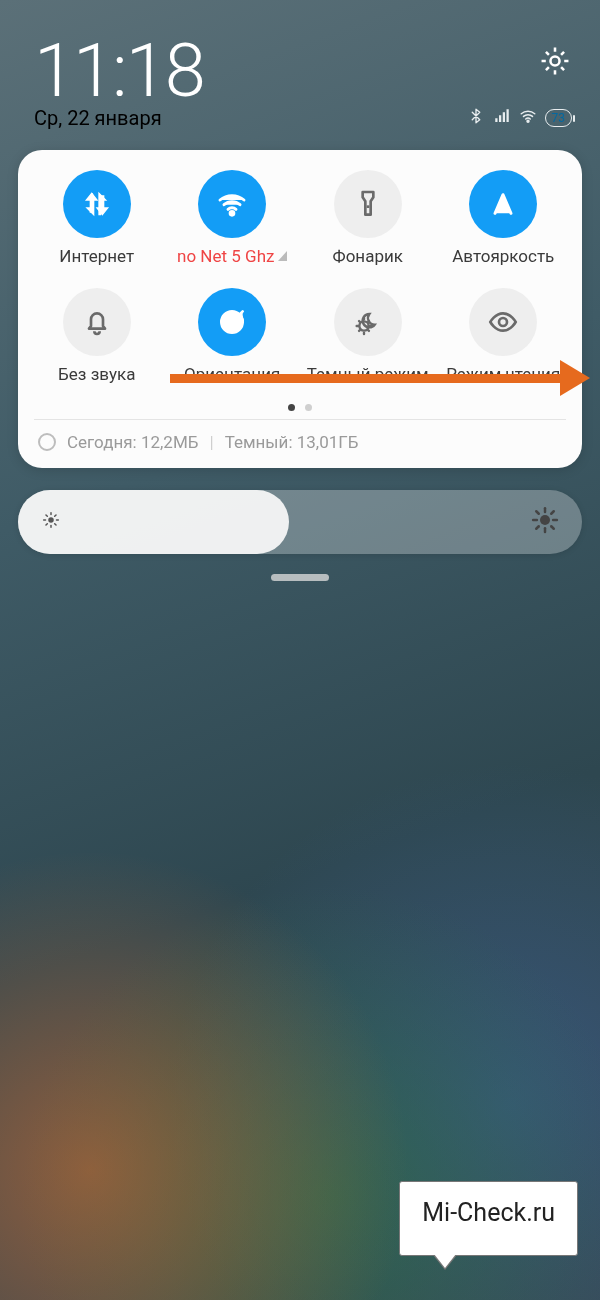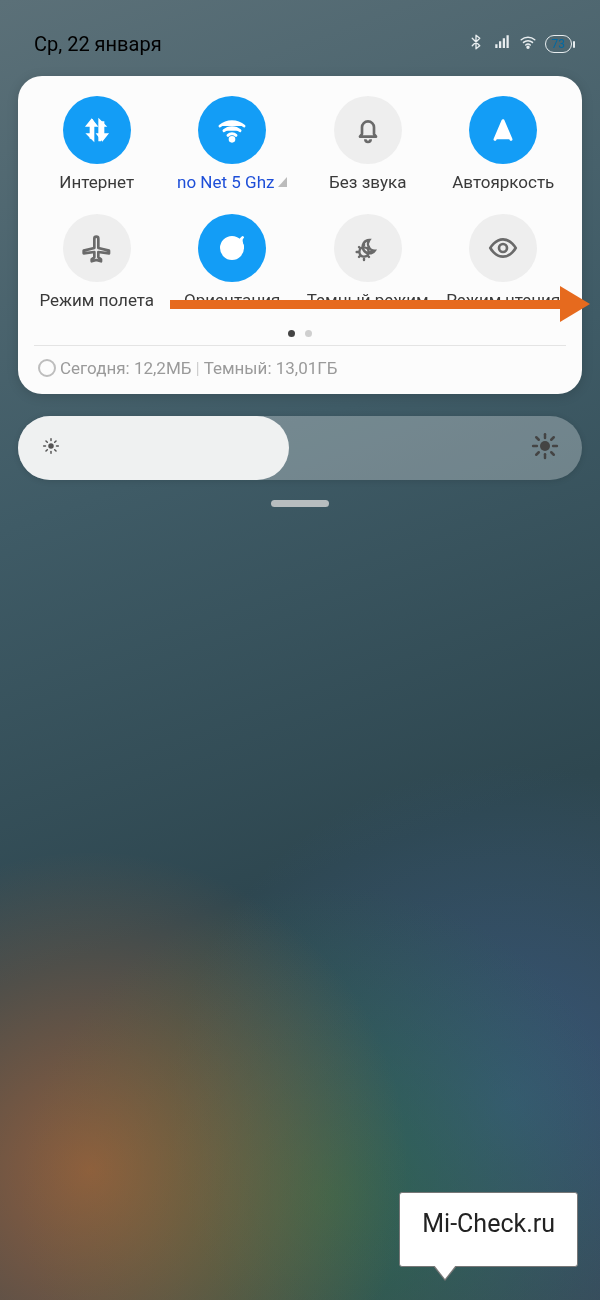--- a/index.html
+++ b/index.html
@@ -61,30 +61,30 @@
   }
   .tile-btn.active { background: #139df6; }
   .tile-btn svg { width: 32px; height: 32px; }
   .tile-btn.active svg { stroke: #fff; fill: #fff; }
   .tile-btn:not(.active) svg { stroke: #6a6a6a; }
   .tile-label {
     font-size: 17px; color: #3a3a3a; text-align: center;
     white-space: nowrap; max-width: 140px; overflow: hidden;
     display: flex; align-items: center; gap: 4px;
   }
-  .tile-label.faded { color: #1d4ed8; }
+  .tile-label.faded { color: #ef4444; }
   .tri { width: 0; height: 0; border-left: 9px solid transparent; border-bottom: 10px solid #bbb; display:inline-block; }
 
   .dots { display: flex; justify-content: center; gap: 10px; margin: 20px 0 8px; }
   .dot { width: 7px; height: 7px; border-radius: 50%; background: #cfcfcf; }
   .dot.active { background: #444; }
 
   .panel-divider { height: 1px; background: #e4e4e4; margin: 0 2px; }
   .usage-row {
-    display: flex; align-items: center; gap: 4px;
+    display: flex; align-items: center; gap: 11px;
     padding: 12px 6px 6px; font-size: 17px; color: #9a9a9a;
   }
   .usage-icon {
     width: 18px; height: 18px; border: 2px solid #bdbdbd; border-radius: 50%;
   }
   .usage-sep { color: #cfcfcf; }
 
   
   .arrow {
     position: absolute; left: 152px; right: -6px; bottom: 76px; height: 28px;
@@ -118,21 +118,21 @@
   .sun-small { width: 22px; height: 22px; }
   .sun-large { width: 30px; height: 30px; }
 
   .drag-handle {
     width: 58px; height: 7px; background: #b7bdbf; border-radius: 4px;
     margin: 20px auto 0;
   }
 
   
   .watermark {
-    position: absolute; right: 22px; bottom: 33px;
+    position: absolute; right: 22px; bottom: 44px;
     background: #fff; color: #222;
     font-size: 25px; padding: 16px 22px 28px;
     border: 1px solid #777; border-radius: 3px;
   }
   .watermark::after {
     content: ""; position: absolute; bottom: -13px; left: 34px;
     width: 0; height: 0;
     border-left: 11px solid transparent;
     border-right: 11px solid transparent;
     border-top: 14px solid #fff;
@@ -142,20 +142,29 @@
     width: 0; height: 0;
     border-left: 12px solid transparent;
     border-right: 12px solid transparent;
     border-top: 15px solid #777;
   }
 </style>
 </head>
 <body>
 
 <div class="header">
+  <div class="header-top">
+    <div class="clock">11:18</div>
+    <span class="gear">
+      <svg viewBox="0 0 24 24" fill="none" stroke="#fff" stroke-width="1.8">
+        <circle cx="12" cy="12" r="3.2"></circle>
+        <path d="M12 2.5v3M12 18.5v3M21.5 12h-3M5.5 12h-3M18.4 5.6l-2.1 2.1M7.7 16.3l-2.1 2.1M18.4 18.4l-2.1-2.1M7.7 7.7 5.6 5.6"></path>
+      </svg>
+    </span>
+  </div>
   <div class="header-bottom">
     <div class="date">Ср, 22 января</div>
     <div class="status-icons">
       <span>
         <svg viewBox="0 0 24 24" fill="none" stroke="#e8edef" stroke-width="1.8" stroke-linejoin="round" stroke-linecap="round">
           <path d="M7 7l10 10-5 4V3l5 4L7 17"></path>
         </svg>
       </span>
       <span>
         <svg viewBox="0 0 24 24" fill="#e8edef">
@@ -199,48 +208,49 @@
       </div>
       <span class="tile-label faded">
           <span>no Net 5 Ghz</span>
           <span class="tri"></span>
         </span>
     </div>
 
 
 
 
+    <div class="tile">
+      <div class="tile-btn">
+        <svg viewBox="0 0 24 24" fill="none" stroke="#6a6a6a" stroke-width="2" stroke-linejoin="round">
+          <path d="M8 3h8v4l-2 3v10h-4V10L8 7z"></path>
+            <line x1="12" y1="13" x2="12" y2="15"></line>
+        </svg>
+      </div>
+      <span class="tile-label">Фонарик</span>
+    </div>
+
+    <div class="tile">
+      <div class="tile-btn active">
+        <svg viewBox="0 0 24 24" fill="none" stroke="#fff" stroke-width="2.2" stroke-linecap="round" stroke-linejoin="round">
+          <path d="M6 19 12 5l6 14M8.5 14h7"></path>
+        </svg>
+      </div>
+      <span class="tile-label">Автояркость</span>
+    </div>
 
     <div class="tile">
       <div class="tile-btn">
         <svg viewBox="0 0 24 24" fill="none" stroke="#6a6a6a" stroke-width="2" stroke-linejoin="round">
           <path d="M6 17h12l-1.5-2V10a4.5 4.5 0 0 0-9 0v5z"></path>
             <path d="M10 19a2 2 0 0 0 4 0"></path>
         </svg>
       </div>
       <span class="tile-label">Без звука</span>
     </div>
 
-    <div class="tile">
-      <div class="tile-btn active">
-        <svg viewBox="0 0 24 24" fill="none" stroke="#fff" stroke-width="2.2" stroke-linecap="round" stroke-linejoin="round">
-          <path d="M6 19 12 5l6 14M8.5 14h7"></path>
-        </svg>
-      </div>
-      <span class="tile-label">Автояркость</span>
-    </div>
-
-    <div class="tile">
-      <div class="tile-btn">
-        <svg viewBox="0 0 24 24" fill="none" stroke="#6a6a6a" stroke-width="2" stroke-linejoin="round">
-          <path d="M21 14l-8-2V5a1.5 1.5 0 0 0-3 0v7l-8 2v2l8-1v4l-2 1.5V22l3.5-1 3.5 1v-1.5L13 19v-4l8 1z"></path>
-        </svg>
-      </div>
-      <span class="tile-label">Режим полета</span>
-    </div>
 
     <div class="tile">
       <div class="tile-btn active">
         <svg viewBox="0 0 24 24" fill="none" stroke="#fff" stroke-width="2" stroke-linecap="round">
           <circle cx="12" cy="12" r="8"></circle>
           <path d="M10 12v-1a2 2 0 0 1 4 0v1"></path>
             <rect x="9.5" y="12" width="5" height="4" rx="1" fill="#fff" stroke="none"></rect>
           <path d="M20 12a8 8 0 0 0-2.3-5.7L20 4"></path>
         </svg>
       </div>

